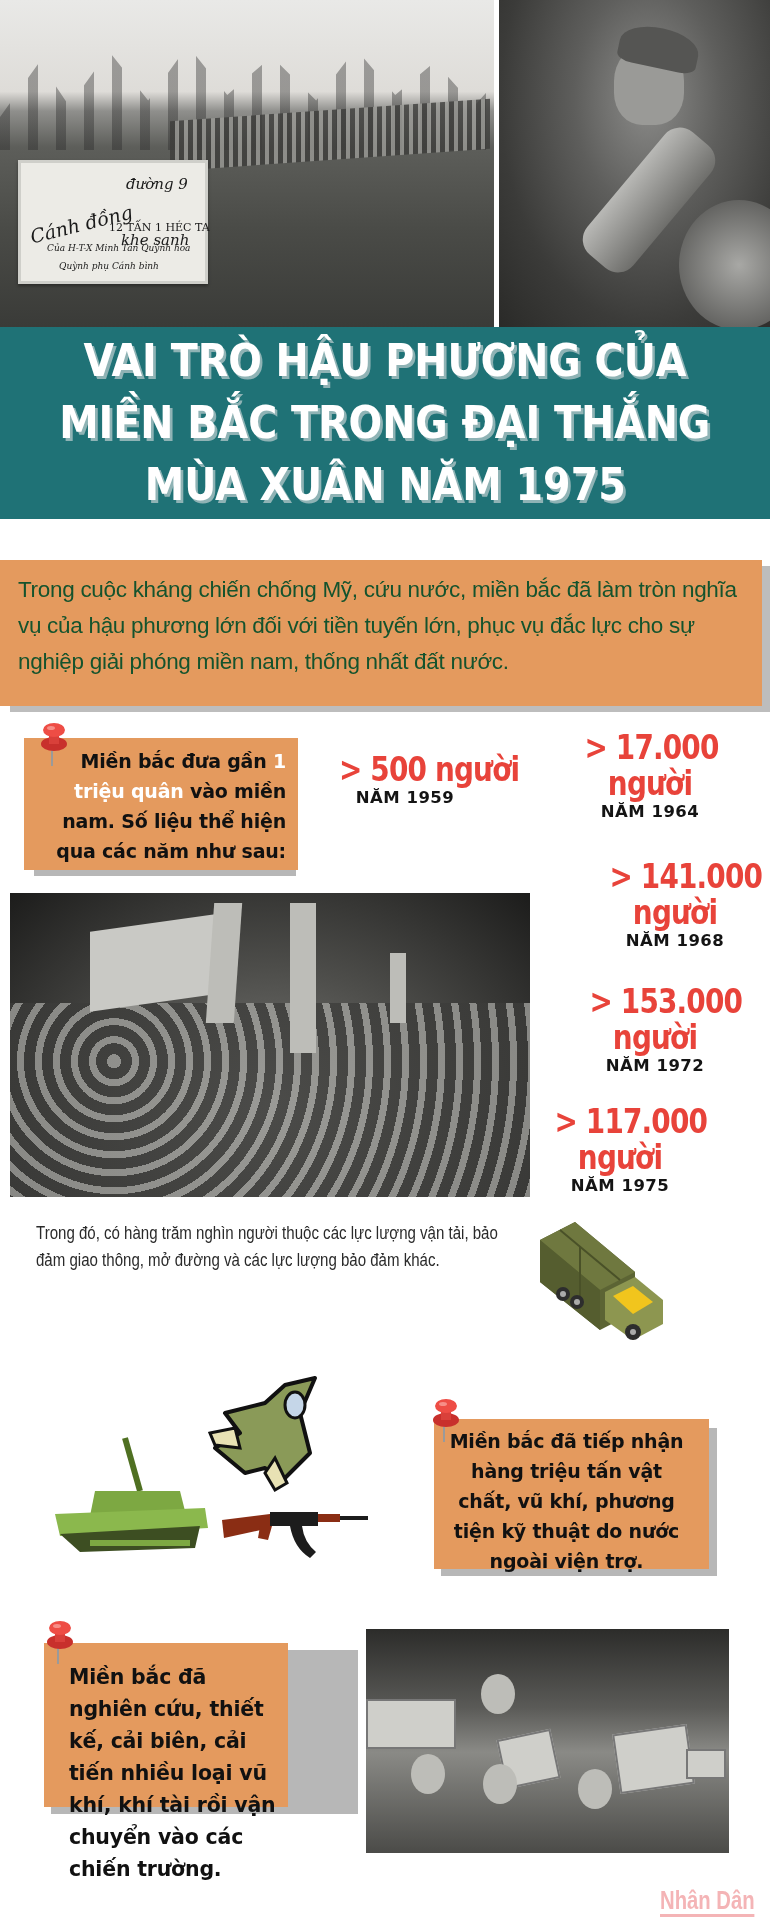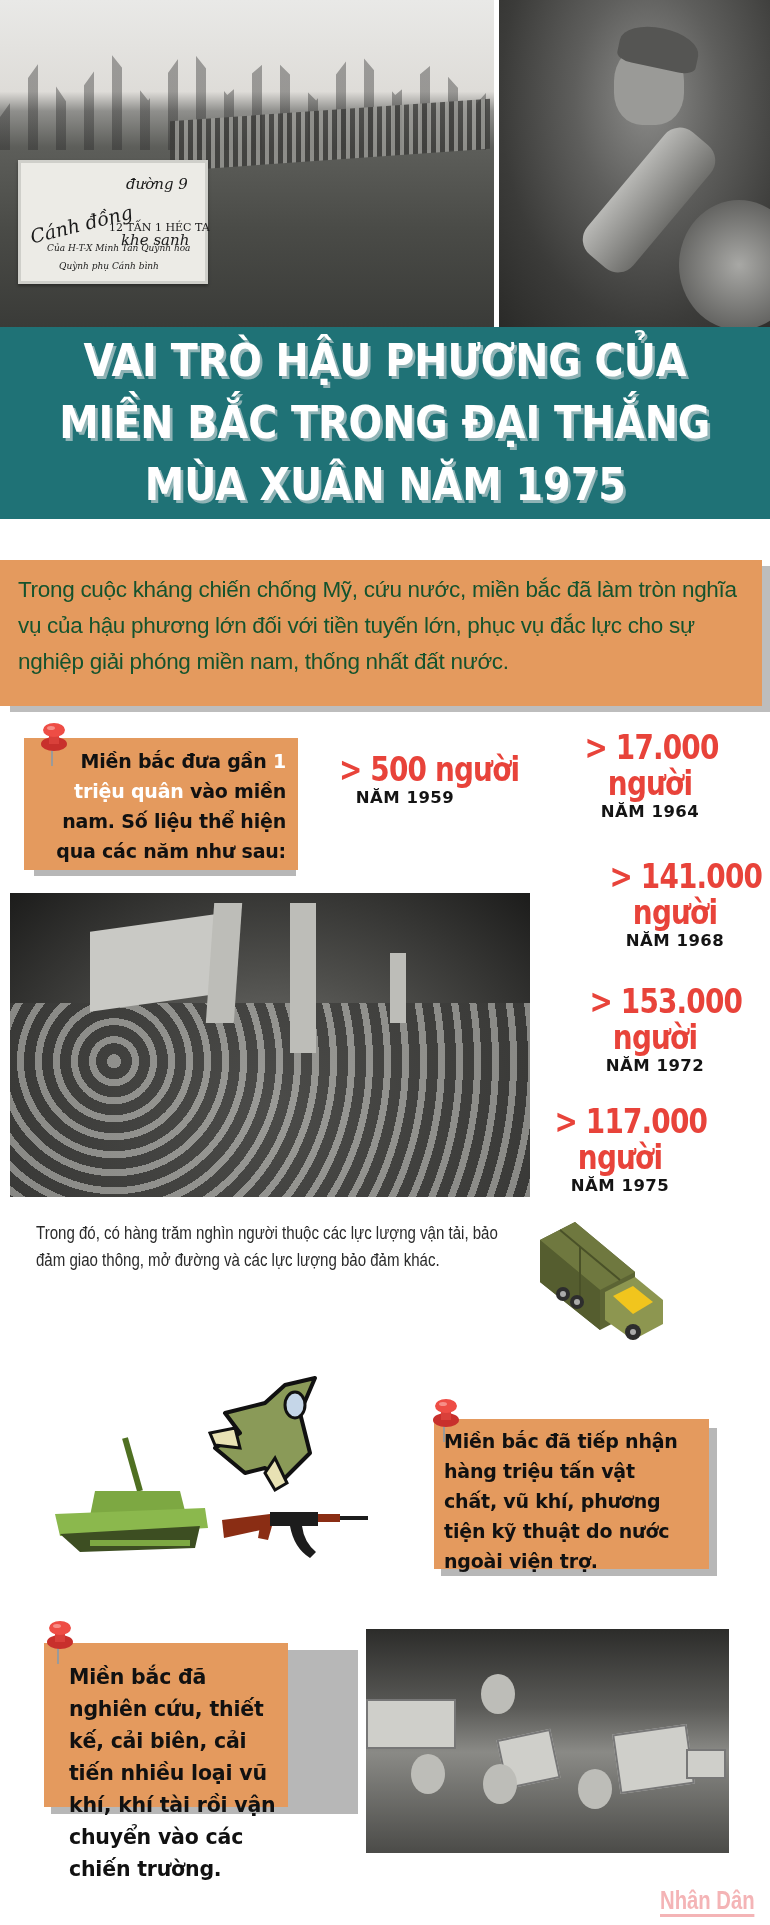--- a/index.html
+++ b/index.html
@@ -90,21 +90,21 @@
   .callout-text {
     font-family: "DejaVu Sans", sans-serif; font-weight: bold;
     color: #111111; font-size: 19px; line-height: 30px; letter-spacing: -0.2px;
   }
   .hl { color: #ffffff; }
 
   #callout1-shadow { left: 34px; top: 746px; width: 262px; height: 130px; }
   #callout1 { left: 24px; top: 738px; width: 274px; height: 132px; padding: 8px 12px 16px 8px; text-align: right; }
 
   #callout2-shadow { left: 441px; top: 1428px; width: 276px; height: 148px; }
-  #callout2 { left: 434px; top: 1419px; width: 275px; height: 150px; padding: 7px 20px 0 10px; text-align: left; }
+  #callout2 { left: 434px; top: 1419px; width: 275px; height: 150px; padding: 7px 20px 0 10px; text-align: center; }
 
   #callout3-shadow { left: 51px; top: 1650px; width: 307px; height: 164px; }
   #callout3 { left: 44px; top: 1643px; width: 244px; height: 164px; padding: 18px 10px 0 25px; text-align: left; }
   #callout3 .callout-text { font-size: 20.5px; line-height: 32px; }
 
   
   .pin { position: absolute; width: 30px; height: 46px; }
 
   
   .stat { position: absolute; text-align: center; }

